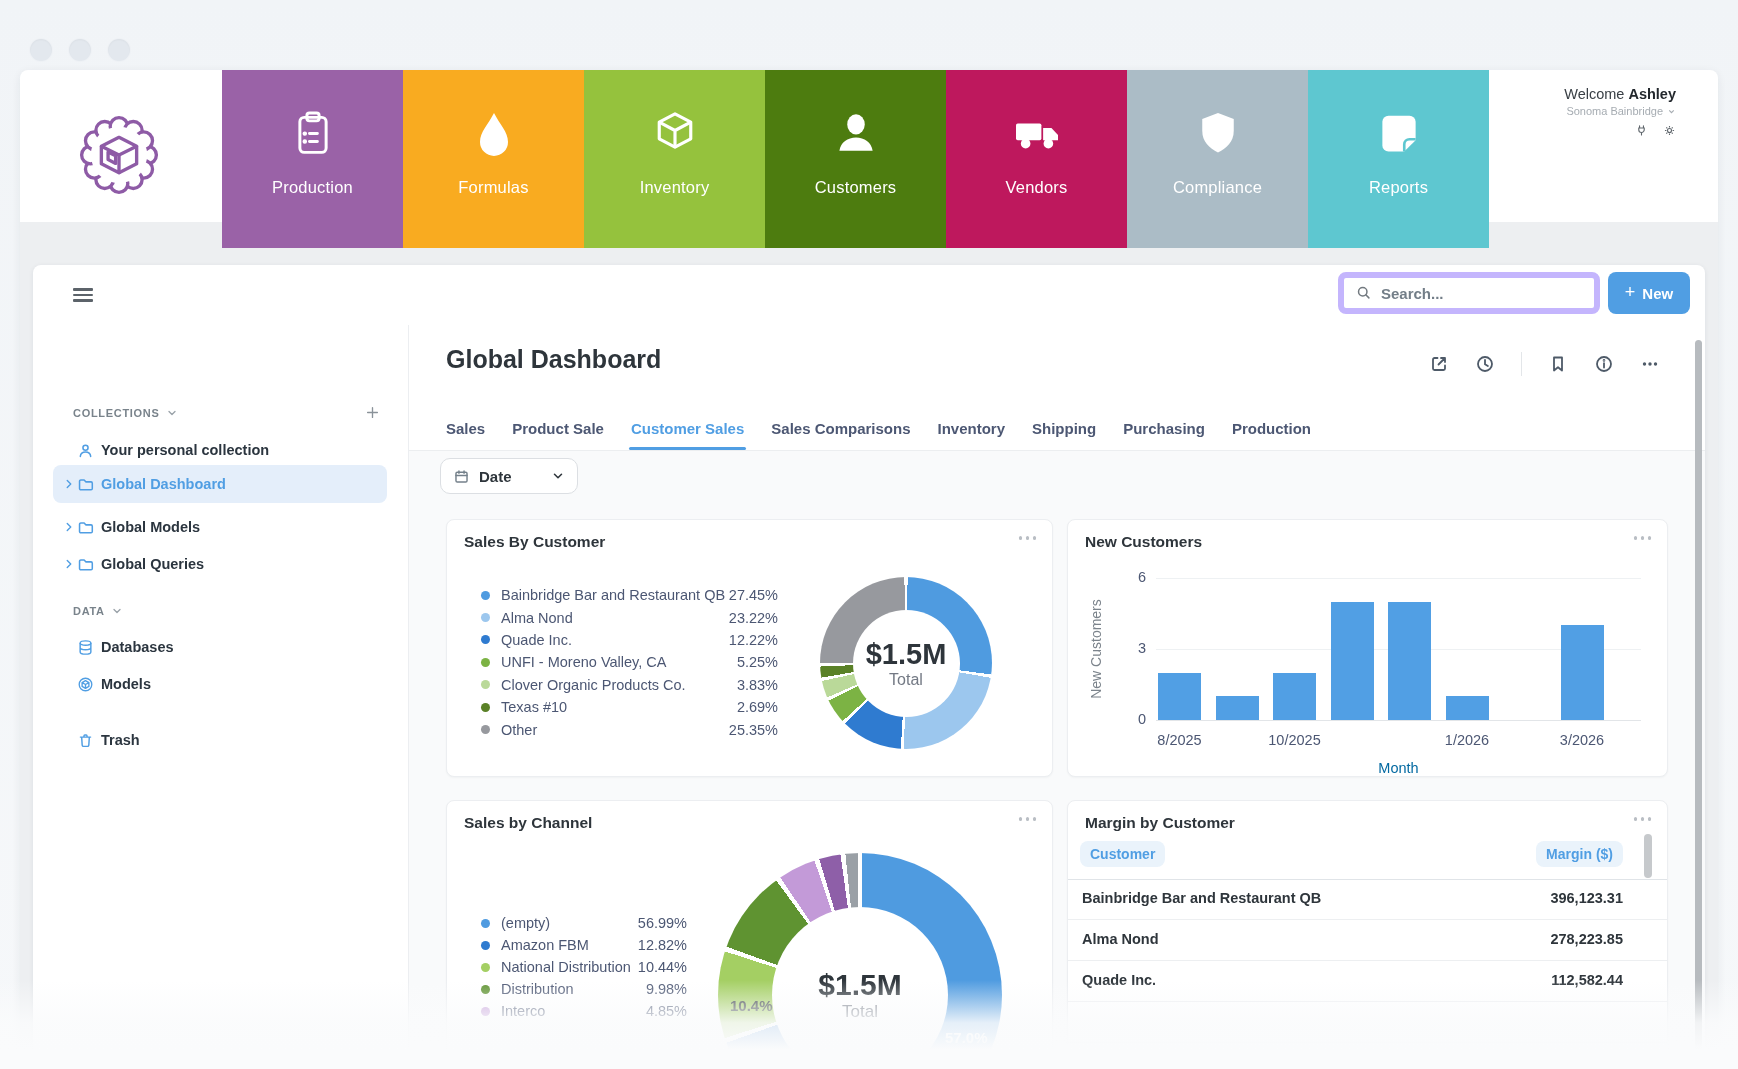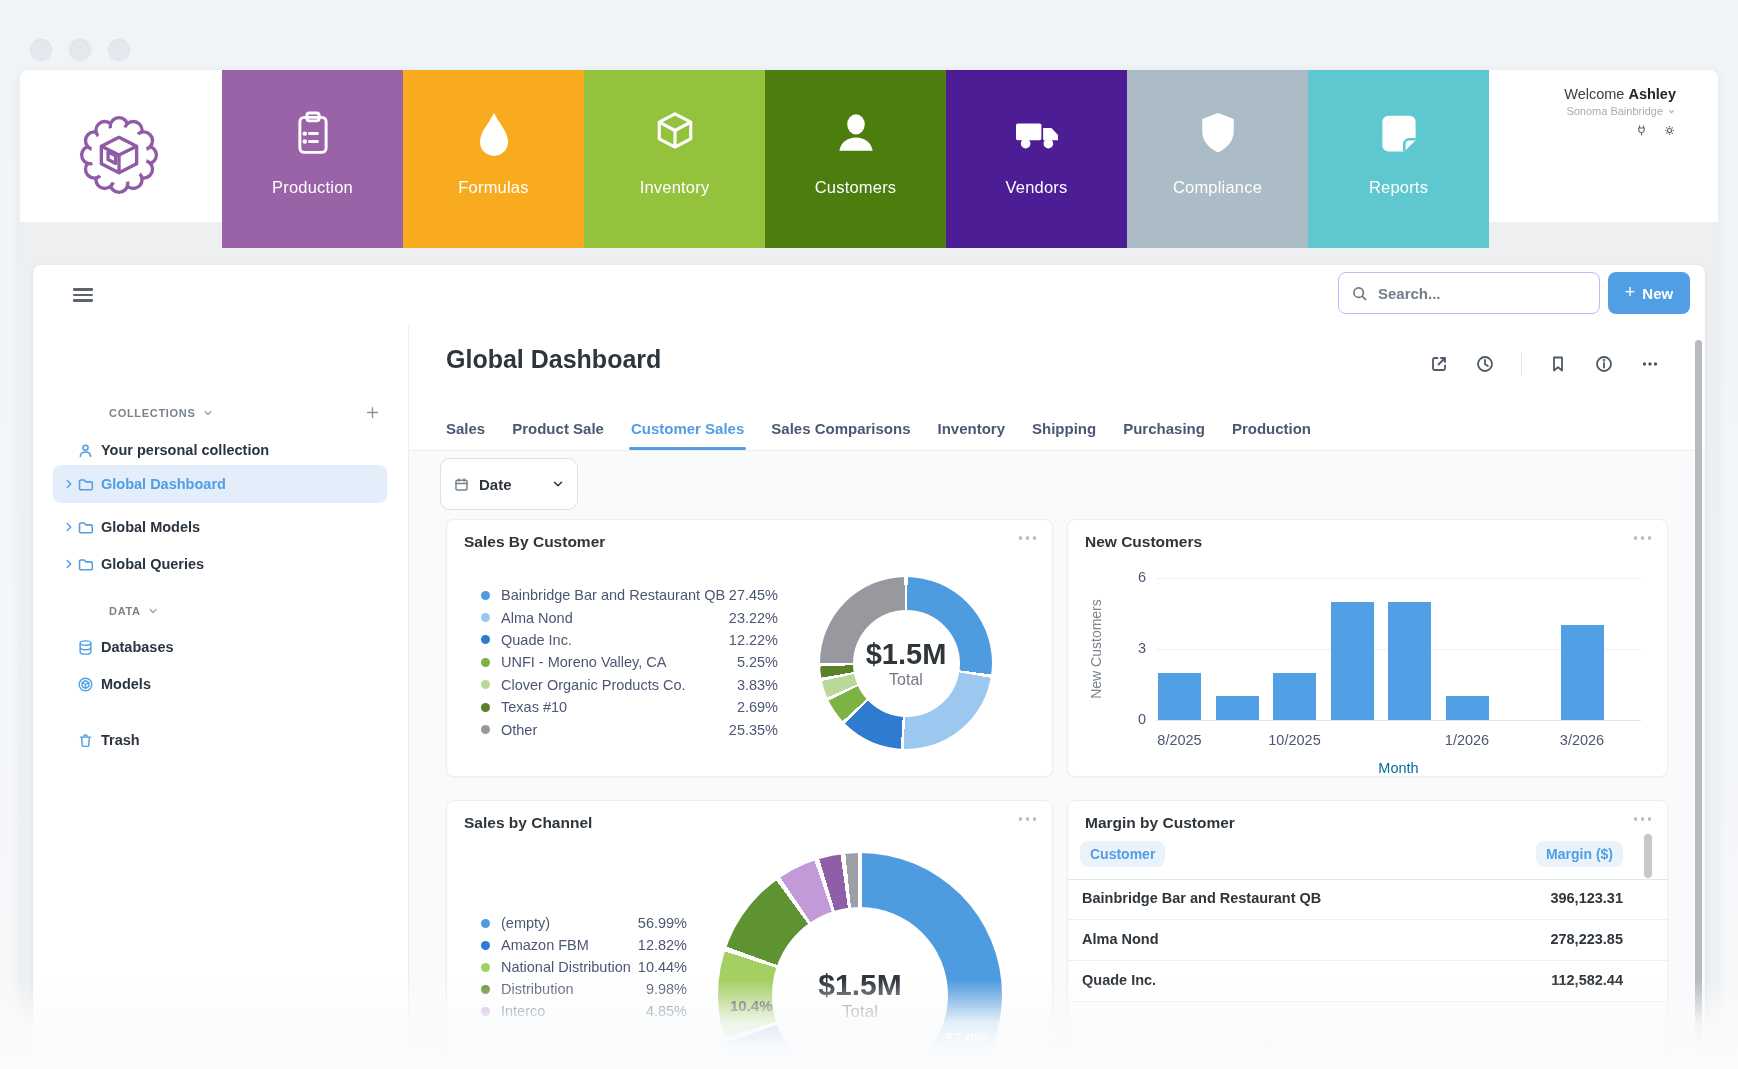--- a/index.html
+++ b/index.html
@@ -35,58 +35,58 @@
   #chrome-mini-icons { margin-top:7px; display:flex; justify-content:flex-end; gap:15px; color:#5f666c; }
   #chrome-mini-icons span { width:13px; height:13px; display:block; }
   #chrome-mini-icons svg { width:100%; height:100%; }
 
   
   #embed { position:absolute; left:13px; top:195px; width:1672px; height:804px;
     background:#fff; border-radius:8px 8px 0 0; box-shadow:0 1px 5px rgba(30,40,60,.08); }
   #hamburger { position:absolute; left:40px; top:23px; width:20px; height:14px; cursor:pointer; }
   #hamburger i { display:block; height:2.6px; background:#5c636a; margin-bottom:3.1px; border-radius:1px; }
   #searchbox { position:absolute; right:105px; top:7px; width:262px; height:42px;
-    border:1px solid #c4b5fd; border-radius:8px; display:flex; align-items:center; padding:0 12px; background:#fff; }
+    border:6px solid #c4b5fd; border-radius:8px; display:flex; align-items:center; padding:0 12px; background:#fff; }
   #searchbox .sic { width:17px; height:17px; color:#72797f; margin-right:10px; }
   #searchbox input { border:none; outline:none; flex:1; font-size:15px; font-weight:700; color:#4c5773;
     font-family:"Liberation Sans",sans-serif; }
   #searchbox input::placeholder { color:#737e88; opacity:1; }
   #newbtn { position:absolute; right:15px; top:7px; width:82px; height:42px; background:#509ee3;
     border:none; border-radius:8px; color:#fff; font-size:15px; font-weight:700; cursor:pointer;
     display:flex; align-items:center; justify-content:center; gap:7px; font-family:"Liberation Sans",sans-serif;}
   #newbtn .plus { font-size:18px; font-weight:400; margin-top:-2px; }
 
   
   #sidebar { position:absolute; left:0; top:60px; width:376px; bottom:0; background:#fff; border-right:1px solid #eceef1; }
   .s-row { position:absolute; left:20px; width:334px; display:flex; align-items:center; border-radius:8px; cursor:pointer; }
   .s-row .ic { width:17px; height:17px; color:#509ee3; position:absolute; left:24px; }
   .s-row .chev { width:14px; height:14px; color:#509ee3; position:absolute; left:9px; }
   .s-row .lbl { position:absolute; left:48px; font-size:14.5px; font-weight:700; color:#2b353f; white-space:nowrap; }
   .s-row.sel { background:#e4eefa; }
   .s-row.sel .lbl { color:#509ee3; }
   .s-head { position:absolute; left:40px; right:22px; display:flex; align-items:center; gap:6px;
-    font-size:11px; font-weight:700; letter-spacing:.7px; color:#79838b; cursor:pointer;margin-left:36px; }
+    font-size:11px; font-weight:700; letter-spacing:.7px; color:#79838b; cursor:pointer; }
   .s-head .chev { width:12px; height:12px; color:#9aa2a9; }
   .s-plus { position:absolute; right:28px; width:15px; height:15px; color:#8a9299; cursor:pointer; }
   svg { display:block; }
 
   
   #main { position:absolute; left:376px; top:60px; right:0; bottom:0; }
   #dash-body-bg { position:absolute; left:0; top:125px; right:0; bottom:0; background:#f9fafb; }
   #dash-title { position:absolute; left:37px; top:20px; font-size:25px; font-weight:700; color:#2e353b; }
   #dashHeaderIcons { position:absolute; right:45px; top:27px; display:flex; align-items:center; gap:26px; color:#4e5a68; }
   #dashHeaderIcons .hic { width:20px; height:20px; cursor:pointer; }
   #dashHeaderIcons .hdiv { width:1px; height:24px; background:#e3e6e9; }
   #dashTabs { position:absolute; left:37px; top:95px; display:flex; gap:27px; }
   .dtab { font-size:15px; font-weight:700; color:#4c5773; cursor:pointer; position:relative; height:20px; white-space:nowrap; }
   .dtab.active { color:#509ee3; }
   .dtab.active::after { content:""; position:absolute; left:-2px; right:-2px; top:27px; height:3px;
     background:#509ee3; border-radius:3px; }
   #tabs-divider { position:absolute; left:0; right:0; top:125px; height:1px; background:#eceef0; }
-  #datefilter { position:absolute; left:31px; top:133px; width:138px; height:52px; background:#fff;
+  #datefilter { position:absolute; left:31px; top:133px; width:138px; height:36px; background:#fff;
     border:1px solid #dcdfe3; border-radius:10px; display:flex; align-items:center; padding:0 12px; cursor:pointer; }
   #datefilter .cal { width:17px; height:17px; color:#74808a; }
   #datefilter .dlbl { margin-left:9px; font-size:15px; font-weight:700; color:#2e353b; flex:1; }
   #datefilter .dchev { width:14px; height:14px; color:#2e353b; }
 
   
   .card { position:absolute; background:#fff; border:1px solid #eceef1; border-radius:8px;
     box-shadow:0 1px 2px rgba(30,40,60,.04); overflow:hidden; }
   .card-title { position:absolute; left:17px; top:13px; font-size:15.5px; font-weight:700; color:#2e353b; }
   .card-menu { position:absolute; right:16px; top:16px; display:flex; gap:3.5px; cursor:pointer; }
@@ -191,21 +191,21 @@
           </div>
           <div class="tab" style="background: #4d7c0f;">
             <span class="tab-ic">
               <svg viewBox="0 0 64 64" fill="currentColor">
                 <ellipse cx="32" cy="21" rx="10" ry="11.5"></ellipse>
                 <path d="M13 51c1.5-9.5 9.5-15 19-15s17.5 5.5 19 15z"></path>
               </svg>
             </span>
             <span class="tab-label">Customers</span>
           </div>
-          <div class="tab" style="background: #4c1d95;">
+          <div class="tab" style="background: #be185d;">
             <span class="tab-ic">
               <svg viewBox="0 0 64 64" fill="currentColor">
                 <rect x="8" y="20" width="29" height="19" rx="2"></rect>
                 <path d="M39 25h9.5l7.5 8v6H39z"></path>
                 <circle cx="19" cy="43" r="5.5"></circle>
                 <circle cx="45" cy="43" r="5.5"></circle>
               </svg>
             </span>
             <span class="tab-label">Vendors</span>
           </div>

